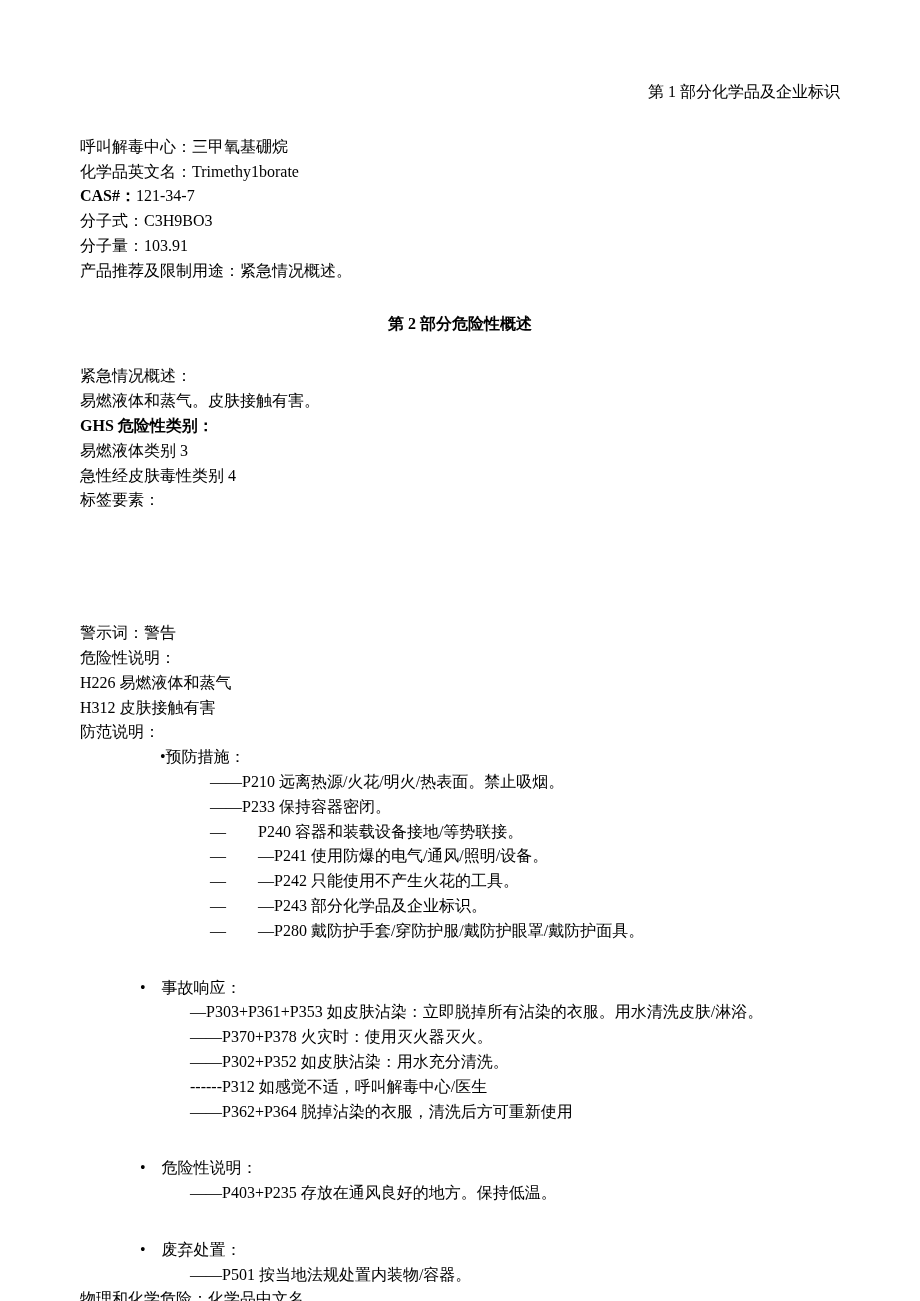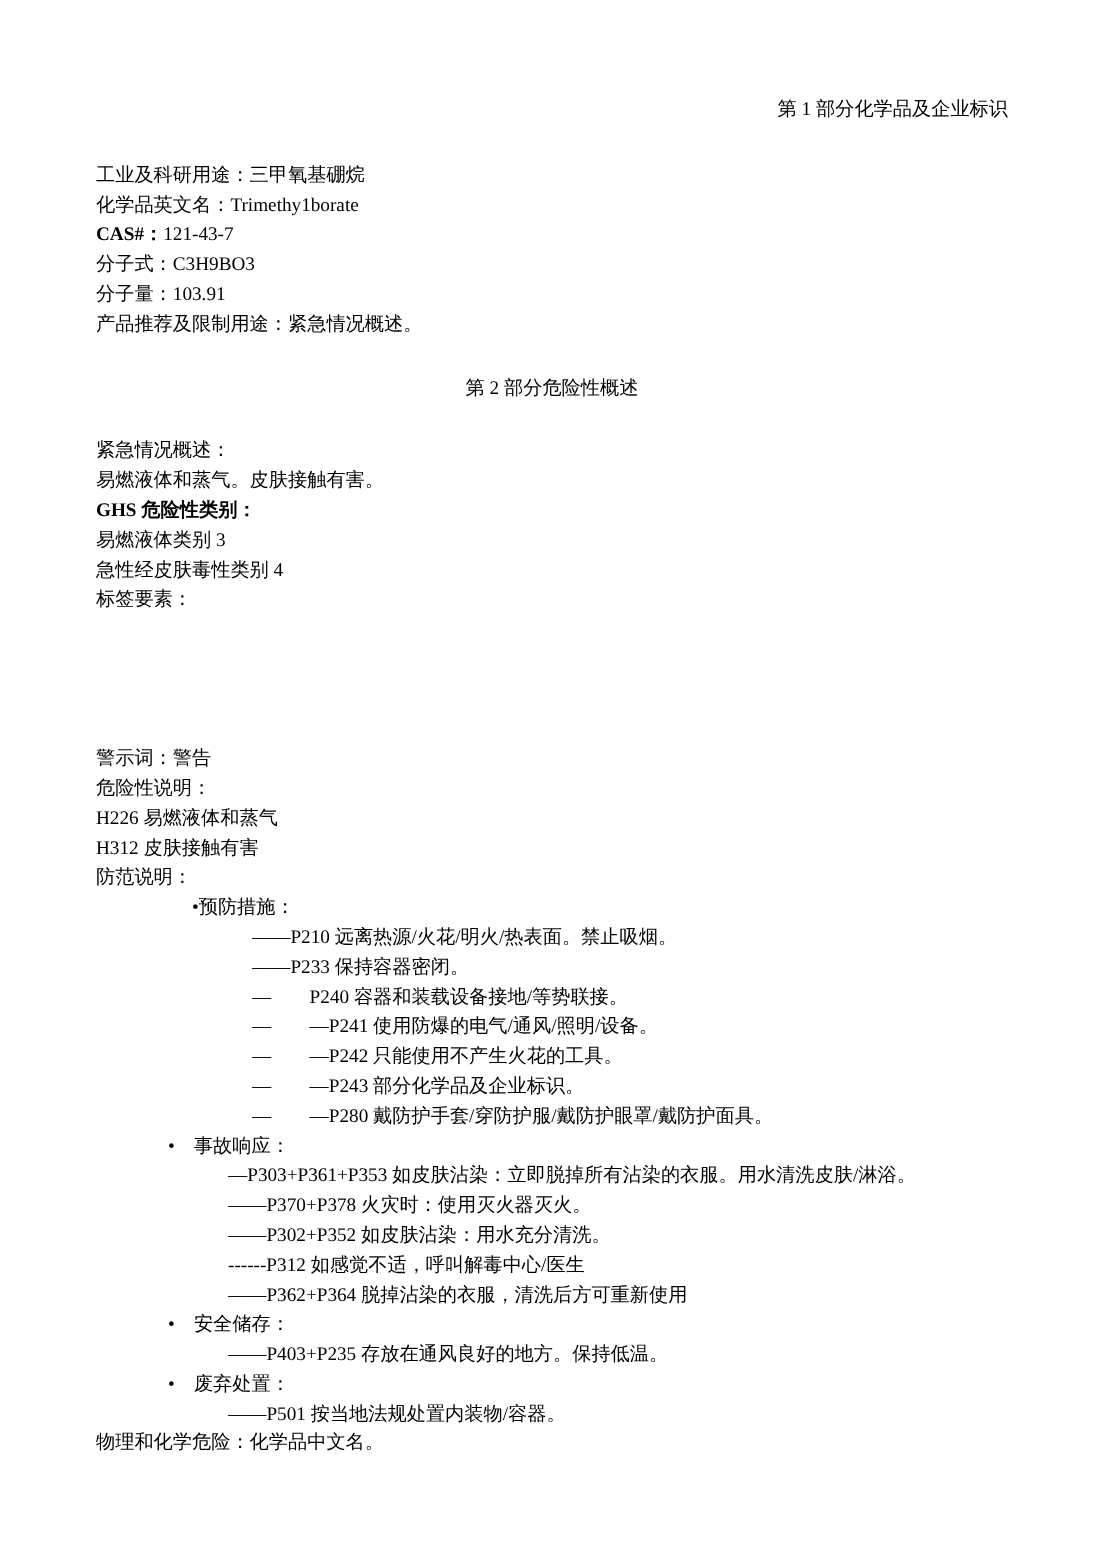--- a/index.html
+++ b/index.html
@@ -16,44 +16,44 @@
   .section-title {
     text-align: right;
     margin-bottom: 30px;
     margin-top: 0;
     font-weight: normal;
   }
   .section-title-2 {
     text-align: center;
     margin-top: 28px;
     margin-bottom: 28px;
-    font-weight: normal;
+    font-weight: bold;
   }
   .meta-line { }
   .bold { font-weight: bold; }
   .indent-bullet-1 { padding-left: 80px; }
   .indent-dash-2   { padding-left: 130px; font-family: Liberation Serif, serif; }
-  .indent-bullet-0 { padding-left: 60px; }
+  .indent-bullet-0 { padding-left: 60px; margin-top: 32px; }
   .indent-dash-1   { padding-left: 110px; }
   p { margin: 0; }
   .gap-after-label { height: 108px; }
 </style>
 </head>
 <body>
 
 <p class="section-title">第 1 部分化学品及企业标识</p>
 
 <p class="meta-line">
-  <span>工业及科研用途：</span><span>三甲氧基硼烷</span>
+  <span>呼叫解毒中心：</span><span>三甲氧基硼烷</span>
 </p>
 <p class="meta-line">
   <span>化学品英文名：</span><span>Trimethy1borate</span>
 </p>
 <p class="meta-line">
-  <span class="bold">CAS#：</span><span>121-43-7</span>
+  <span class="bold">CAS#：</span><span>121-34-7</span>
 </p>
 <p class="meta-line">
   <span>分子式：</span><span>C3H9BO3</span>
 </p>
 <p class="meta-line">
   <span>分子量：</span><span>103.91</span>
 </p>
 <p class="meta-line">
   <span>产品推荐及限制用途：</span><span>紧急情况概述。</span>
 </p>
@@ -86,21 +86,21 @@
 <p class="indent-dash-2">—  —P243 部分化学品及企业标识。</p>
 <p class="indent-dash-2">—  —P280 戴防护手套/穿防护服/戴防护眼罩/戴防护面具。</p>
 
 <p class="indent-bullet-0">• 事故响应：</p>
 <p class="indent-dash-1">—P303+P361+P353 如皮肤沾染：立即脱掉所有沾染的衣服。用水清洗皮肤/淋浴。</p>
 <p class="indent-dash-1">——P370+P378 火灾时：使用灭火器灭火。</p>
 <p class="indent-dash-1">——P302+P352 如皮肤沾染：用水充分清洗。</p>
 <p class="indent-dash-1">------P312 如感觉不适，呼叫解毒中心/医生</p>
 <p class="indent-dash-1">——P362+P364 脱掉沾染的衣服，清洗后方可重新使用</p>
 
-<p class="indent-bullet-0">• 安全储存：</p>
+<p class="indent-bullet-0">• 危险性说明：</p>
 <p class="indent-dash-1">——P403+P235 存放在通风良好的地方。保持低温。</p>
 
 <p class="indent-bullet-0">• 废弃处置：</p>
 <p class="indent-dash-1">——P501 按当地法规处置内装物/容器。</p>
 
 <p>
   <span>物理和化学危险：</span><span>化学品中文名。</span>
 </p>
 
 </body></html>

